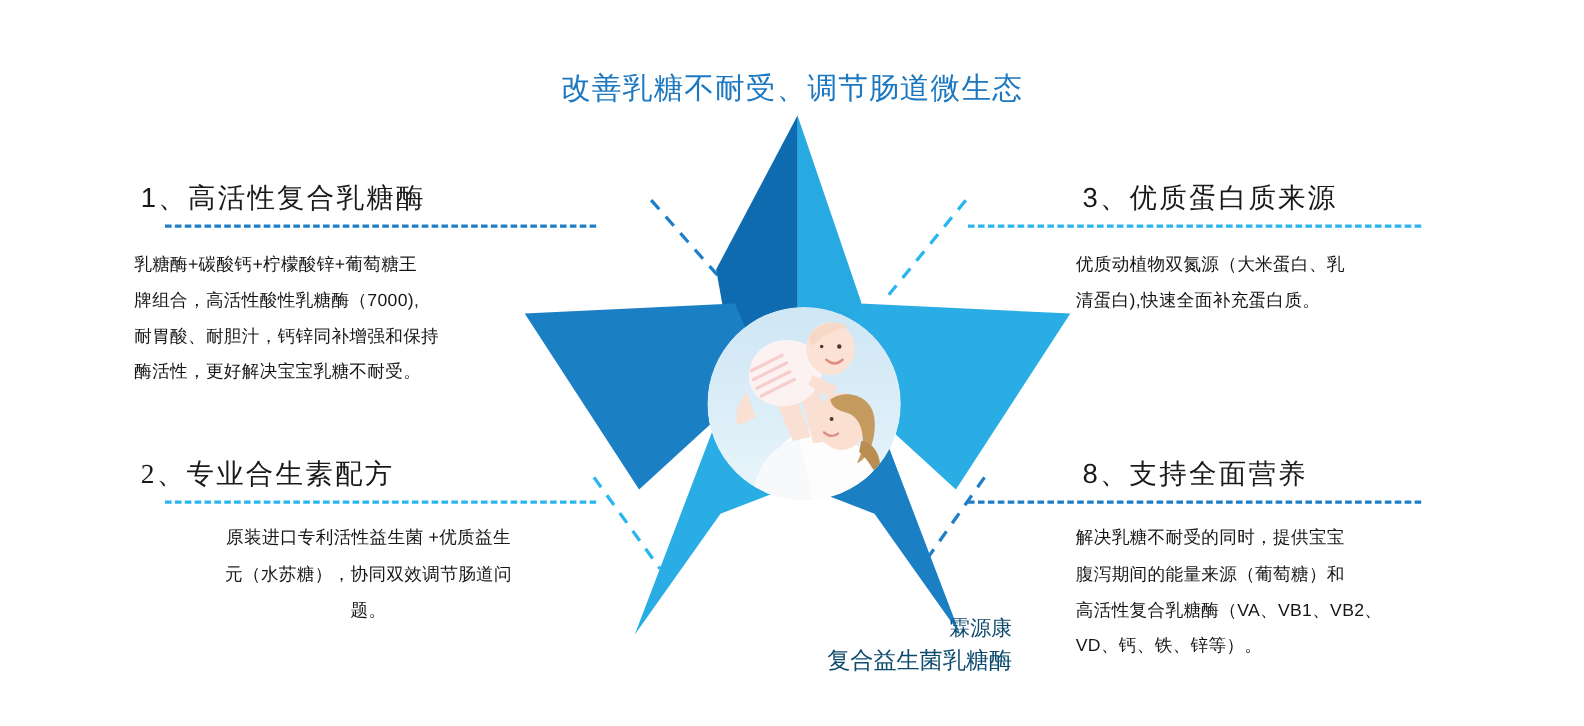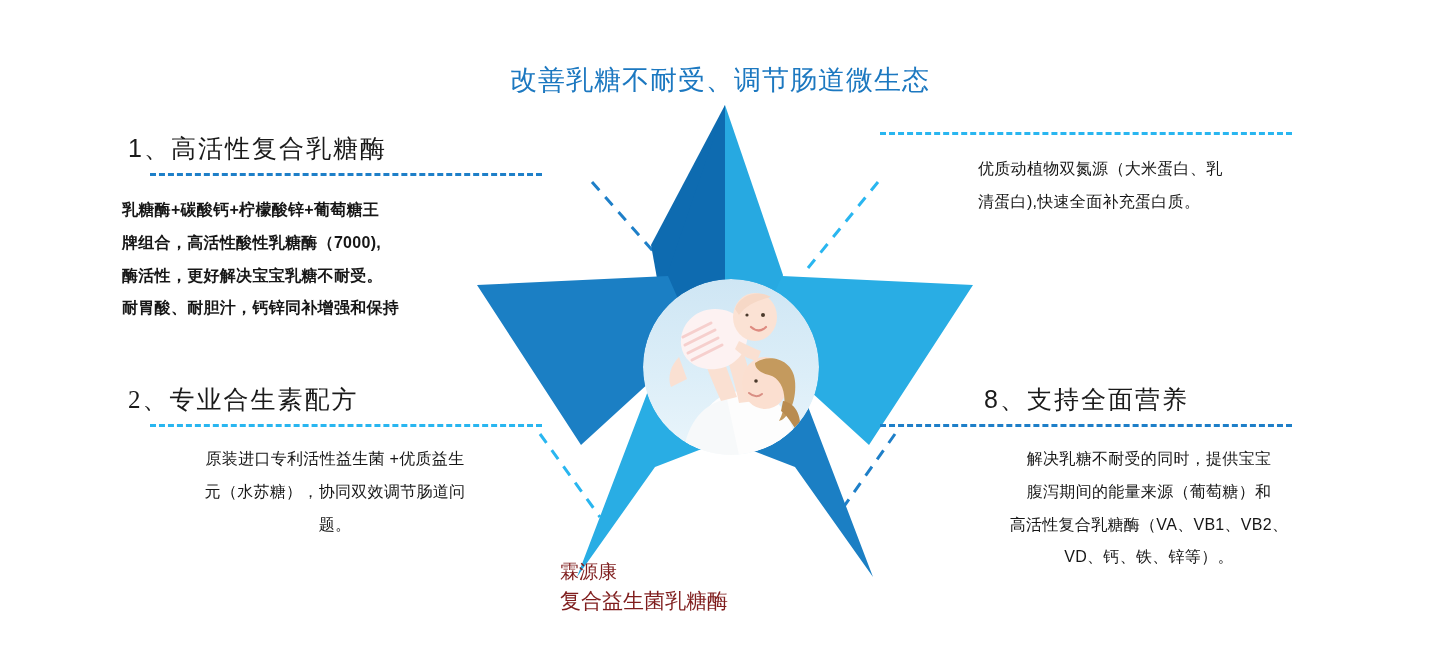--- a/index.html
+++ b/index.html
@@ -32,32 +32,32 @@
     position:absolute;
     left:188px;top:184px;
     width:176px;height:176px;
     border-radius:50%;
     overflow:hidden;
   }
   .photo svg{display:block;width:176px;height:176px;}
 
   
   .brand{
-    position:absolute;left:560px;top:558px;width:340px;
-    text-align:left;
-    color:#7f1d1d;
+    position:absolute;left:580px;top:558px;width:340px;
+    text-align:right;
+    color:#0c4a6e;
     line-height:1.45;
     font-size:19px;
     white-space:nowrap;
   }
   .brand .l1{font-size:19px;}
   .brand .l2{font-size:21px;}
 
   
-  .feat{position:absolute;}
+  .feat{position:absolute;margin-top:31px;}
   .feat .title{
     font-size:25px;
     color:#1a1a1a;
     font-weight:400;
     letter-spacing:2px;
     white-space:nowrap;
     margin:0 0 8px 0;
   }
   .feat .body{
     font-size:16px;
@@ -68,39 +68,39 @@
   .feat .body div{white-space:nowrap;}
 
   
   .rule{height:0;border-top:3px dashed #1E7FC8;}
   .rule.light{border-top-color:#29B6F0;}
 
   
   #feat1{left:122px;top:132px;width:420px;}
   #feat1 .title{margin-left:6px;}
   #feat1 .rule{margin-left:28px;width:392px;}
-  #feat1 .body{margin-top:18px;margin-left:0px;font-weight:bold;}
+  #feat1 .body{margin-top:18px;margin-left:0px;}
 
   
   #feat2{left:122px;top:383px;width:420px;}
   #feat2 .title{margin-left:6px;font-family:Liberation Serif, serif;}
   #feat2 .rule{margin-left:28px;width:392px;}
   #feat2 .body{margin-top:16px;margin-left:6px;text-align:center;}
 
   
   #feat3{left:880px;top:132px;width:440px;}
   #feat3 .title{margin-left:104px;}
   #feat3 .rule{margin-left:0px;width:412px;}
   #feat3 .body{margin-top:18px;margin-left:98px;}
 
   
   #feat4{left:880px;top:383px;width:440px;}
   #feat4 .title{margin-left:104px;}
   #feat4 .rule{margin-left:0px;width:412px;}
-  #feat4 .body{margin-top:16px;margin-left:98px;text-align:center;}
+  #feat4 .body{margin-top:16px;margin-left:98px;}
 
   
   .connectors{position:absolute;left:0;top:0;width:1440px;height:660px;pointer-events:none;}
 </style>
 </head>
 <body>
 
 <div class="stage">
 
   <div class="headline">改善乳糖不耐受、调节肠道微生态</div>
@@ -181,36 +181,37 @@
     <div class="l1">霖源康</div>
     <div class="l2">复合益生菌乳糖酶</div>
   </div>
 
   <div class="feat" id="feat1">
     <div class="title">1、高活性复合乳糖酶</div>
     <div class="rule"></div>
     <div class="body">
       <div>乳糖酶+碳酸钙+柠檬酸锌+葡萄糖王</div>
       <div>牌组合，高活性酸性乳糖酶（7000),</div>
+      <div>耐胃酸、耐胆汁，钙锌同补增强和保持</div>
       <div>酶活性，更好解决宝宝乳糖不耐受。</div>
-      <div>耐胃酸、耐胆汁，钙锌同补增强和保持</div>
     </div>
   </div>
 
   <div class="feat" id="feat2">
     <div class="title">2、专业合生素配方</div>
     <div class="rule light"></div>
     <div class="body">
       <div>原装进口专利活性益生菌 +优质益生</div>
       <div>元（水苏糖），协同双效调节肠道问</div>
       <div>题。</div>
     </div>
   </div>
 
   <div class="feat" id="feat3">
+    <div class="title">3、优质蛋白质来源</div>
     <div class="rule light"></div>
     <div class="body">
       <div>优质动植物双氮源（大米蛋白、乳</div>
       <div>清蛋白),快速全面补充蛋白质。</div>
     </div>
   </div>
 
   <div class="feat" id="feat4">
     <div class="title">8、支持全面营养</div>
     <div class="rule"></div>

